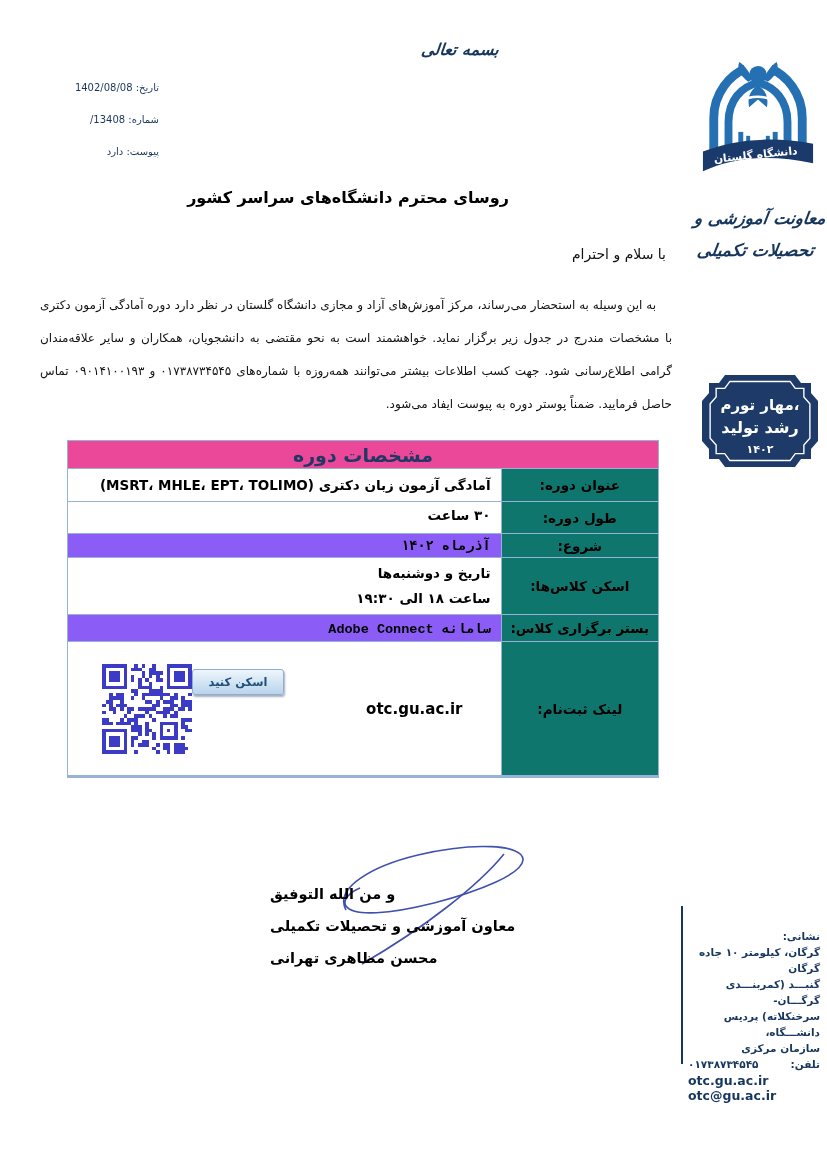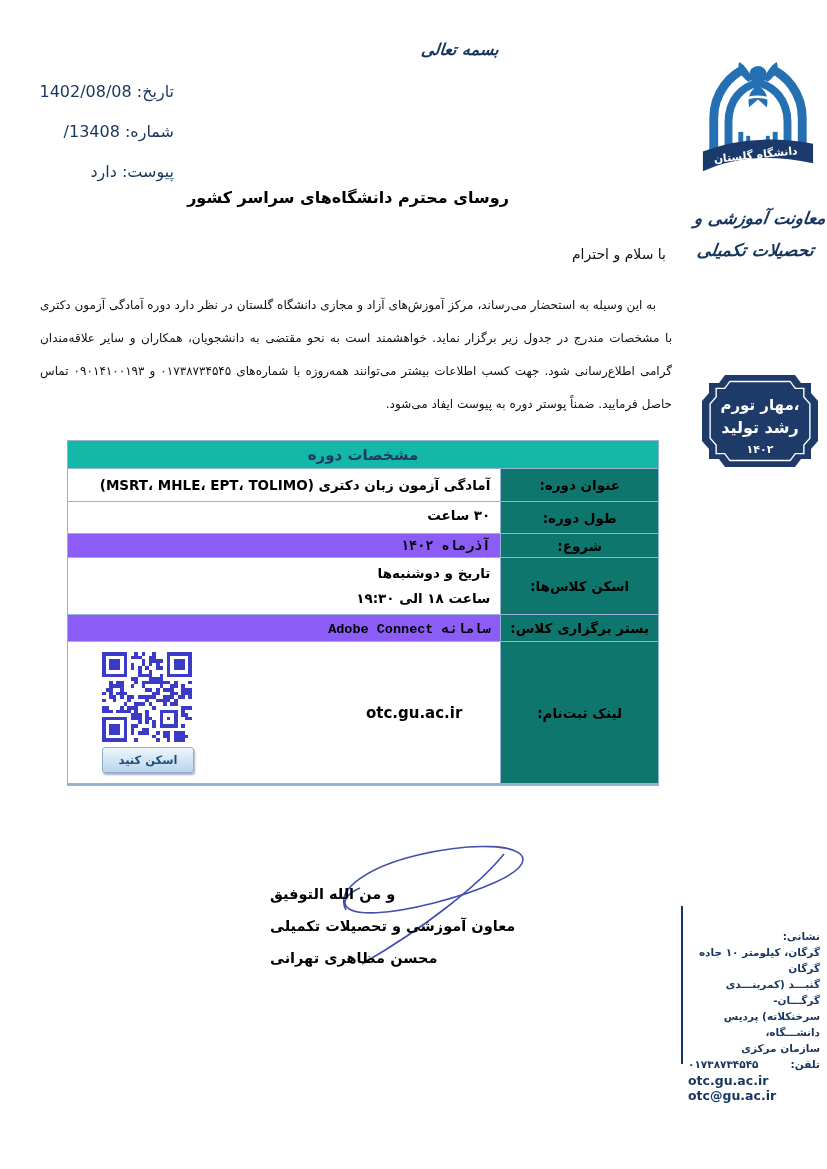--- a/index.html
+++ b/index.html
@@ -10,22 +10,22 @@
     margin:0 auto; overflow:hidden;
   }
   
   .bismillah {
     position:absolute; top:40px; left:388px; width:144px; text-align:center;
     color:#17365D; font-size:16px; font-style:italic; font-weight:bold;
     transform:skewX(-6deg);
   }
   
   .meta {
-    position:absolute; top:82px; left:38px; width:136px; direction:rtl;
-    color:#17365D; font-size:16px;
+    position:absolute; top:82px; left:23px; width:136px; direction:rtl;
+    color:#17365D; font-size:10px;
   }
   .meta .meta-row { white-space:nowrap; text-align:right; margin-bottom:21px; }
   
   .logo-col {
     position:absolute; top:60px; left:694px; width:128px;
     display:flex; flex-direction:column; align-items:center;
   }
   .dept {
     margin-top:10px; text-align:center; color:#17365D; font-weight:bold;
     font-style:italic; font-size:17px; line-height:1.9; transform:skewX(-8deg);
@@ -51,33 +51,33 @@
   .course-table {
     position:absolute; top:440px; left:67px; width:592px;
     border-collapse:collapse; direction:rtl;
     border:1px solid #95B3D7; border-bottom:3px solid #95B3D7;
   }
   .course-table td {
     border:1px solid #95B3D7; vertical-align:middle;
     font-size:13.5px; font-weight:bold; color:#000;
   }
   .course-table .hdr td {
-    background:#14b8a6; color:#1F3864; text-align:center;
-    font-size:15px; height:28px;
+    background:#ec4899; color:#1F3864; text-align:center;
+    font-size:19px; height:28px;
   }
   .course-table td.lbl { width:158px; text-align:center; padding:0 8px; background:#0f766e; }
   .course-table td.val { width:434px; text-align:right; padding:2px 10px; }
   .course-table tr.band td.val { background:#8b5cf6;font-family:Liberation Mono, monospace; }
   .r1 td { height:33px; } .r2 td { height:32px; } .r3 td { height:24px; }
   .r4 td { height:57px; } .r5 td { height:27px; } .r6 td { height:135px; }
   .two-line div { line-height:25px; }
   
   .reg-cell { direction:ltr; }
   .reg-flex { display:flex; align-items:center; height:100%; padding:8px 0; }
-  .qr-wrap { margin-left:24px; display:flex; flex-direction:column; align-items:flex-start; }
+  .qr-wrap { margin-left:24px; display:flex; align-items:flex-start; }
   .scan-btn {
     margin-top:5px; width:92px; height:26px; display:flex; align-items:center;
     justify-content:center; font-size:11.5px; color:#1F4E79; cursor:pointer;
     background:linear-gradient(#eef6fc, #b9d4ec); border:1px solid #8faecf;
     border-radius:3px; box-shadow:1px 2px 2px rgba(60,80,110,0.45); direction:rtl;
     font-family:"DejaVu Sans", sans-serif;
   }
   .reg-url { flex:1; text-align:right; padding-right:28px; font-size:15px; font-weight:bold; color:#000; }
   
   .sig-block {

